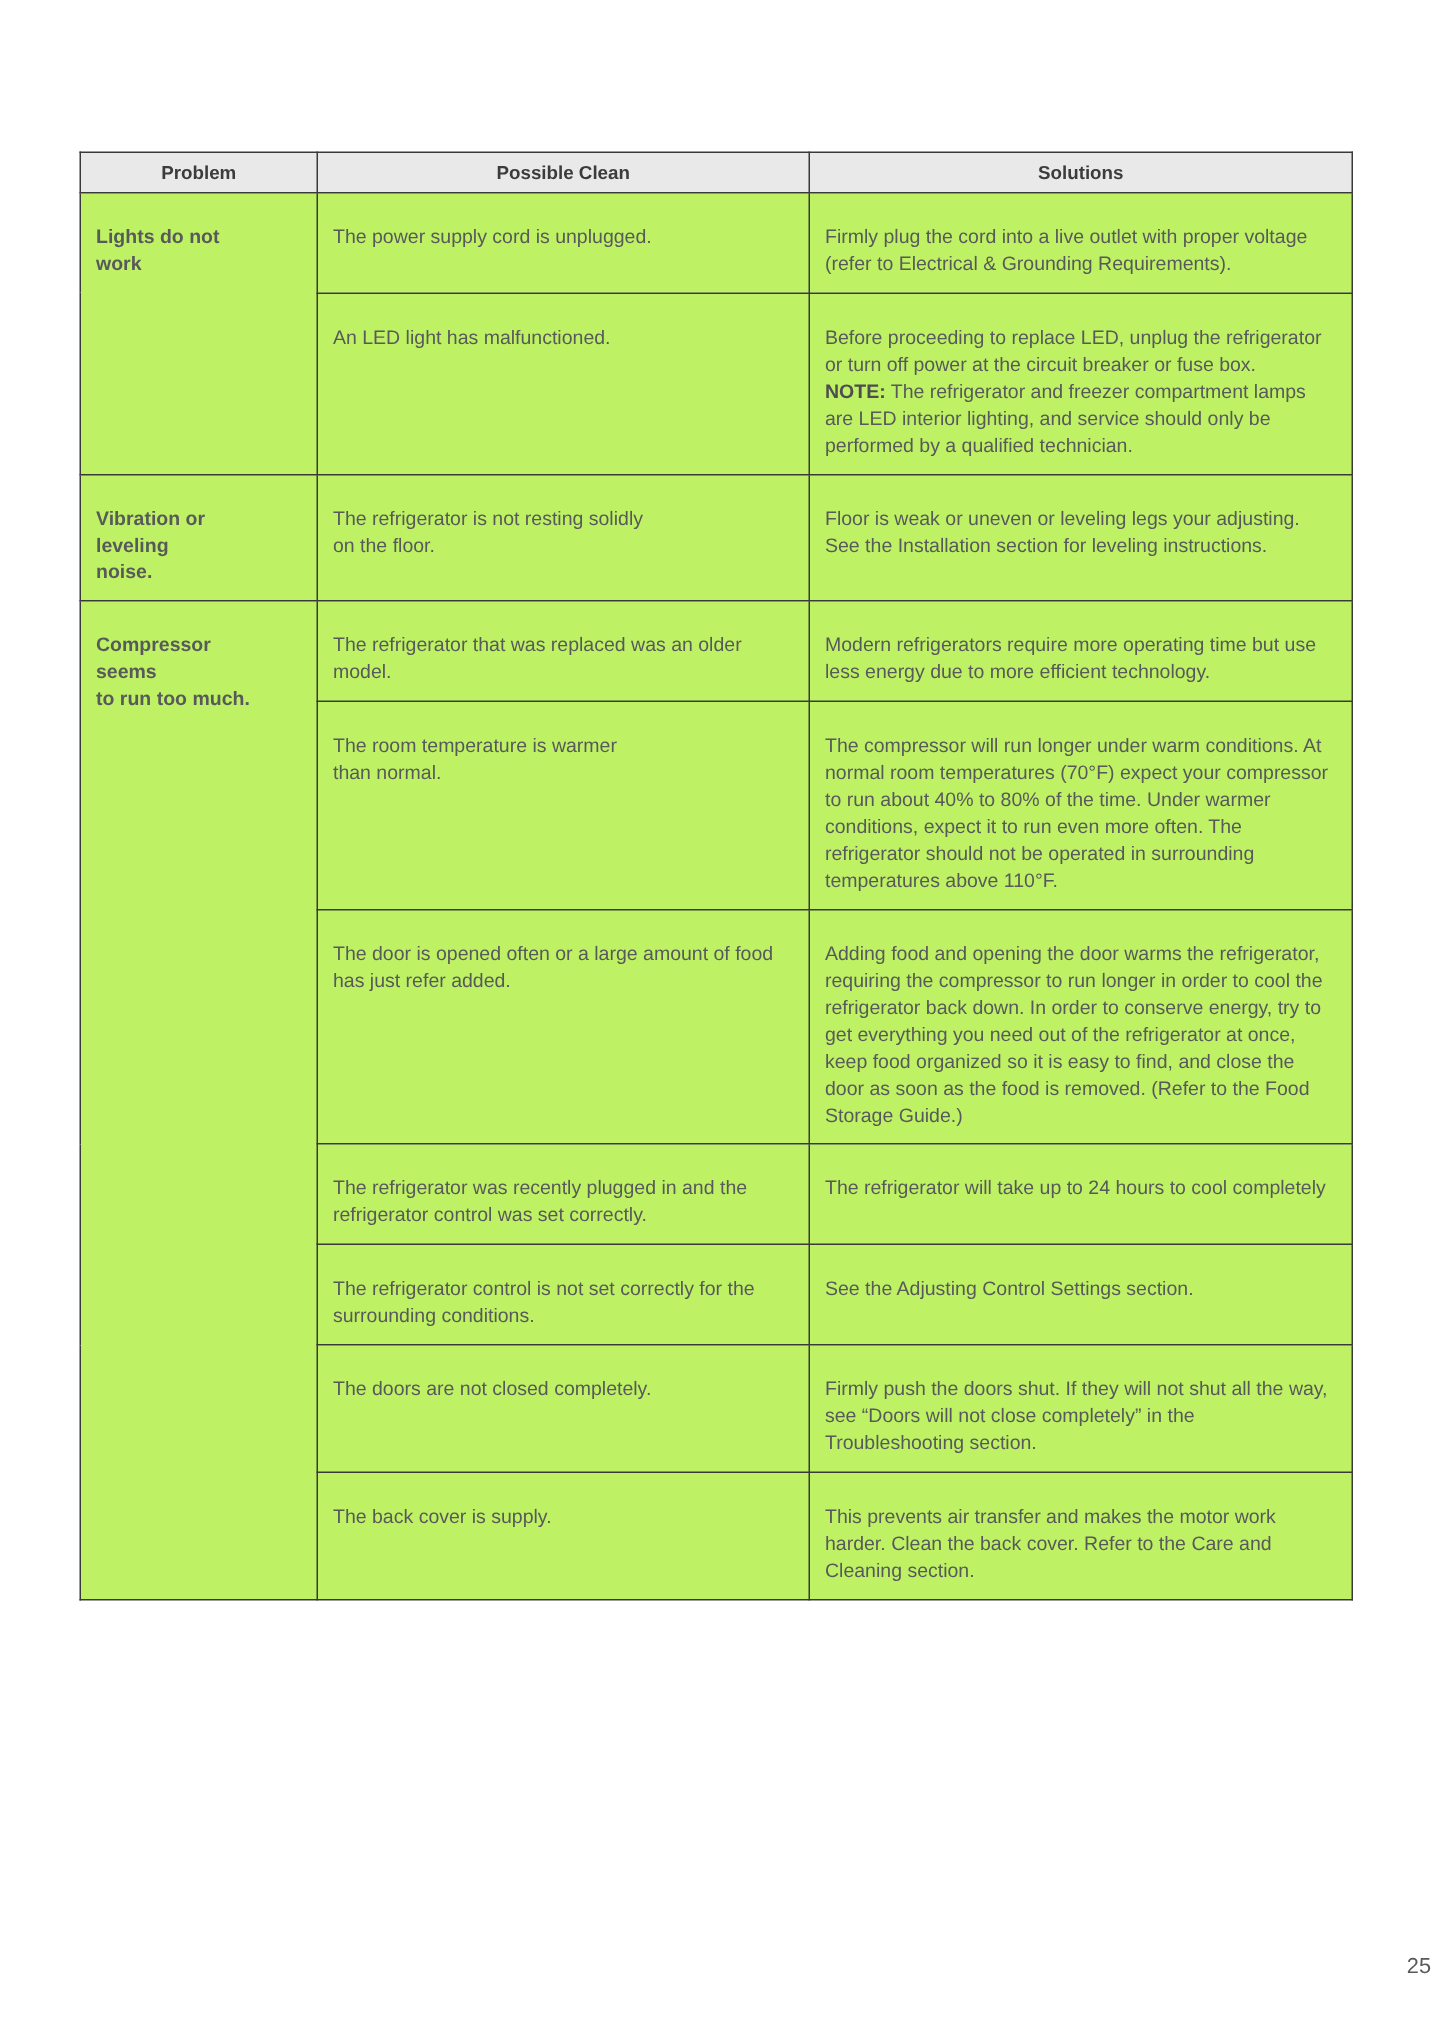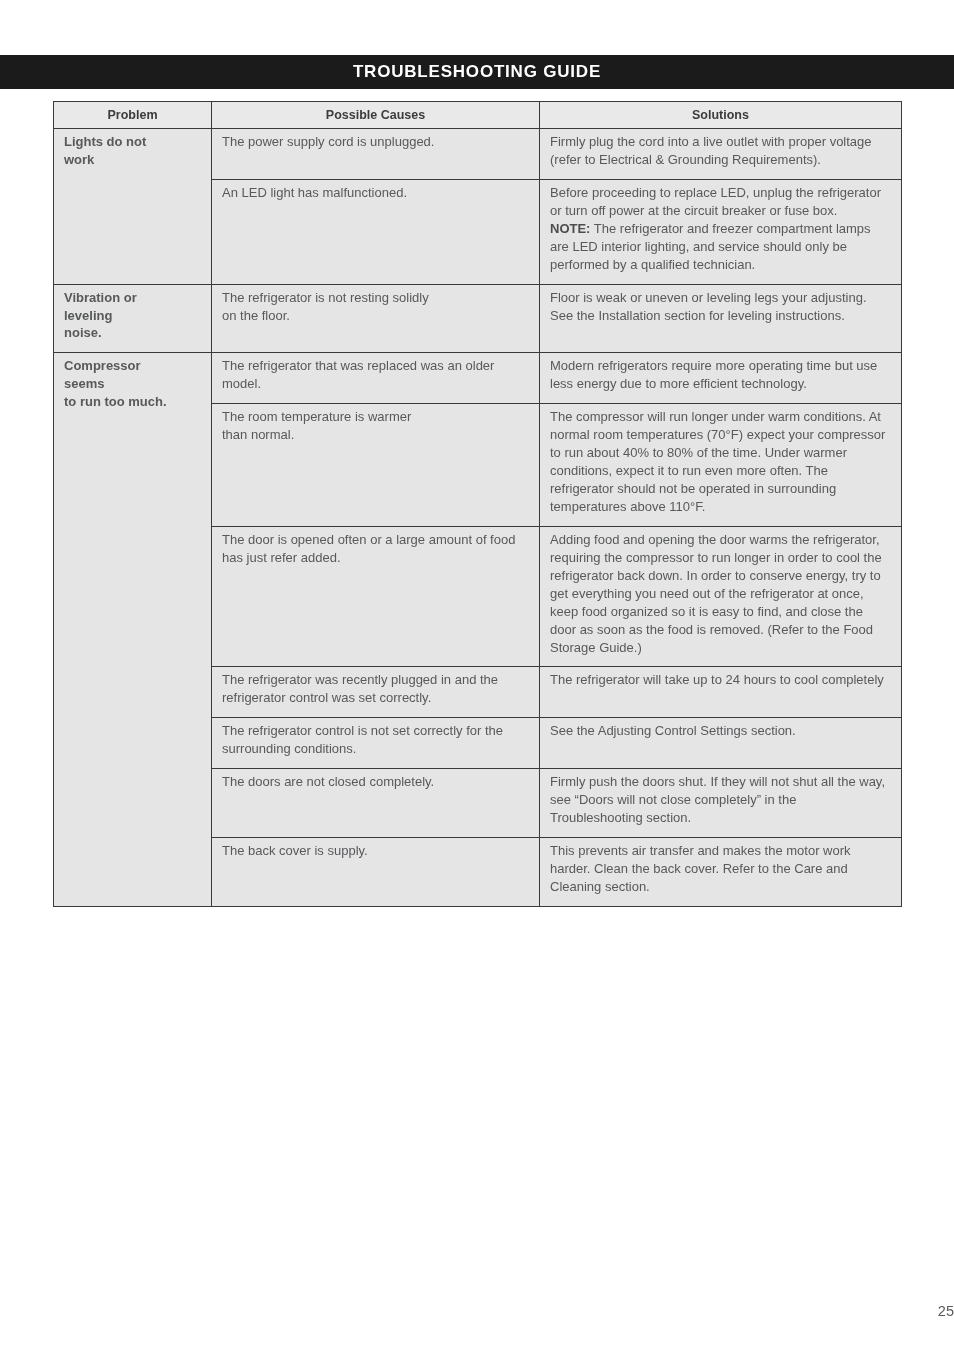--- a/index.html
+++ b/index.html
@@ -46,22 +46,22 @@
     font-size: 12.5px;
     font-weight: bold;
     text-align: center;
     padding: 6px 21px;
   }
   table.ts-table td {
     color: #58595b;
     font-size: 13px;
     line-height: 1.38;
     vertical-align: top;
-    padding: 4px 10px 10px 10px;
-    background: #e5e5e5;
+    padding: 20px 10px 10px 10px;
+    background: #bef264;
   }
   td.problem-cell {
     font-weight: bold;
     color: #4d4d4f;
     font-size: 13.5px;
     vertical-align: middle;
     white-space: pre-line;
     padding-left: 8px;
     line-height: 1.35;
   }
@@ -78,34 +78,31 @@
     text-align: right;
     color: #58595b;
     font-size: 14.5px;
   }
 </style>
 </head>
 <body>
 
 <div class="page">
 
-  <div class="title-bar">
-    <span class="title-text">TROUBLESHOOTING GUIDE</span>
-  </div>
 
   <table class="ts-table">
     <colgroup>
       <col style="width:158px">
       <col style="width:328px">
       <col style="width:362px">
     </colgroup>
     <thead>
       <tr>
         <th>Problem</th>
-        <th>Possible Causes</th>
+        <th>Possible Clean</th>
         <th>Solutions</th>
       </tr>
     </thead>
     <tbody>
 
       <tr>
         <td class="problem-cell" rowspan="2">Lights do not
 work</td>
         <td class="cause-cell">The power supply cord is unplugged.</td>
         <td class="solution-cell">Firmly plug the cord into a live outlet with proper voltage (refer to Electrical &amp; Grounding Requirements).</td>

